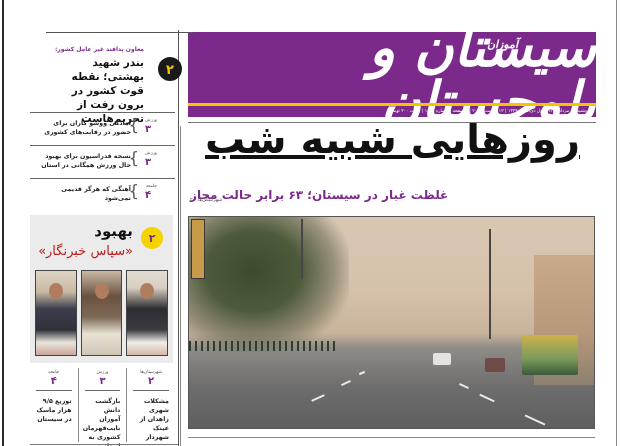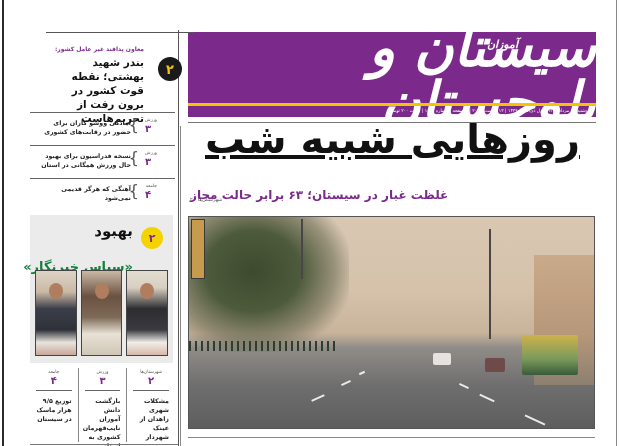--- a/index.html
+++ b/index.html
@@ -29,21 +29,21 @@
   .mini-list { position: absolute; left: 5px; top: 82px; width: 145px; }
   .mini-item { position: relative; height: 33px; border-top: 1px solid #666; margin-top: 0; }
   .mini-item .sec { position: absolute; right: 18px; top: 4px; font-size: 4.5px; color: #555; direction: rtl; }
   .mini-item .pg { position: absolute; right: 24px; top: 10px; font-size: 10px; color: #7b2a8c; font-weight: bold; }
   .mini-item .brace { position: absolute; right: 36px; top: 4px; font-size: 16px; color: #555; line-height: 1; }
   .mini-item .txt { position: absolute; right: 44px; top: 5px; width: 98px; font-size: 6.3px; line-height: 9px; color: #222; direction: rtl; text-align: right; font-weight: bold; }
 
   .promo { position: absolute; left: 5px; top: 185px; width: 143px; height: 148px; background: #ebebeb; }
   .promo .badge-yellow { position: absolute; right: 10px; top: 12px; width: 22px; height: 22px; border-radius: 50%; background: #f5d300; color: #7b2a8c; font-size: 11px; font-weight: bold; display: flex; align-items: center; justify-content: center; }
   .promo .t1 { position: absolute; right: 40px; top: 7px; font-size: 15px; font-weight: bold; color: #111; direction: rtl; }
-  .promo .t2 { position: absolute; right: 40px; top: 44px; font-size: 13px; font-weight: bold; color: #15803d; direction: rtl; white-space: nowrap; }
+  .promo .t2 { position: absolute; right: 40px; top: 28px; font-size: 13px; font-weight: normal; color: #b91c1c; direction: rtl; white-space: nowrap; }
   .promo .photos { position: absolute; left: 5px; top: 55px; width: 133px; height: 86px; display: flex; gap: 4px; }
   .photo { flex: 1; height: 86px; border: 1px solid #444; position: relative; overflow: hidden; }
   .photo.p1 { background: linear-gradient(180deg, #ddd4c6 0%, #c9b9a4 25%, #3b3e4a 45%, #2f3139 70%, #e8e4dc 85%, #c9a79b 100%); }
   .photo.p2 { background: linear-gradient(180deg, #c9b8a5 0%, #6b5240 30%, #7d6a57 55%, #e8e2d5 75%, #cfc6b6 100%); }
   .photo.p3 { background: linear-gradient(180deg, #e2dcd2 0%, #d8cfc1 20%, #2d2c31 45%, #3a3a40 70%, #f0ede8 85%, #d8b8aa 100%); }
   .photo .face { position: absolute; width: 14px; height: 16px; border-radius: 50%; background: #b07e5f; left: 50%; top: 12px; transform: translateX(-50%); }
 
   .bottom3 { position: absolute; left: 5px; top: 338px; width: 145px; height: 74px; display: flex; flex-direction: row-reverse; }
   .b3col { flex: 1; position: relative; border-left: 1px solid #888; }
   .b3col:last-child { border-left: none; }

